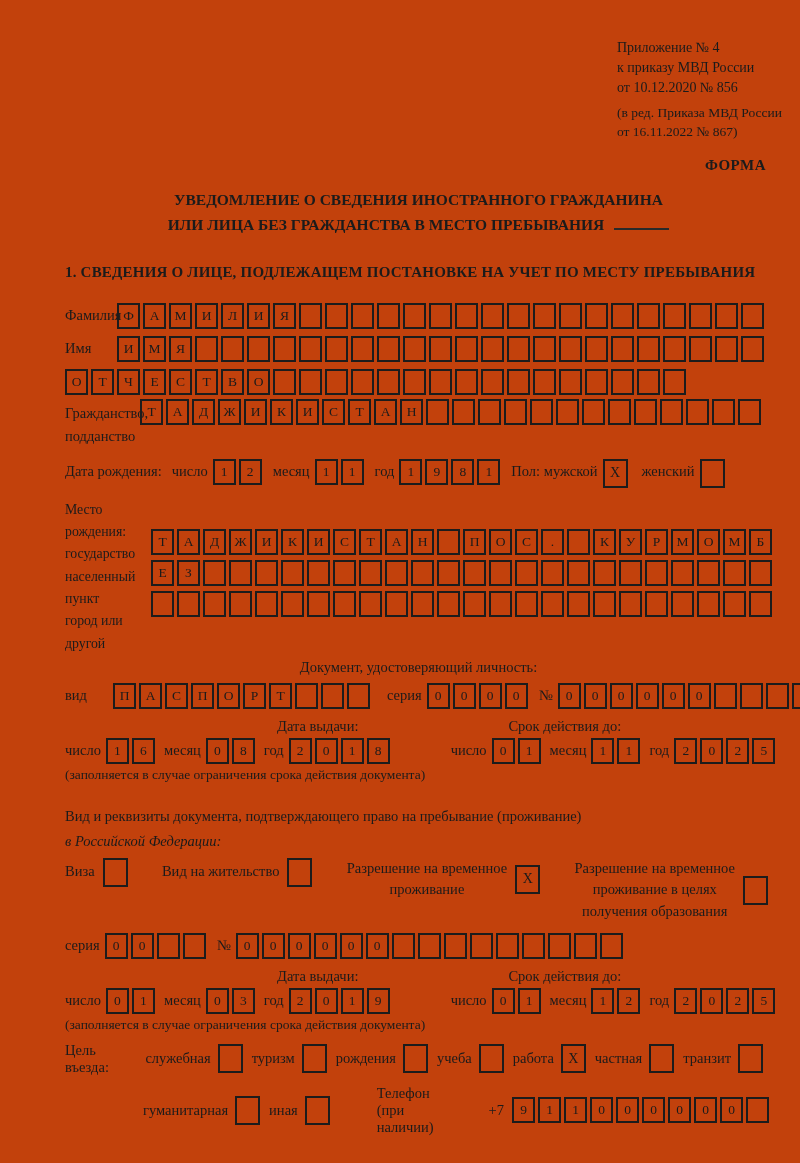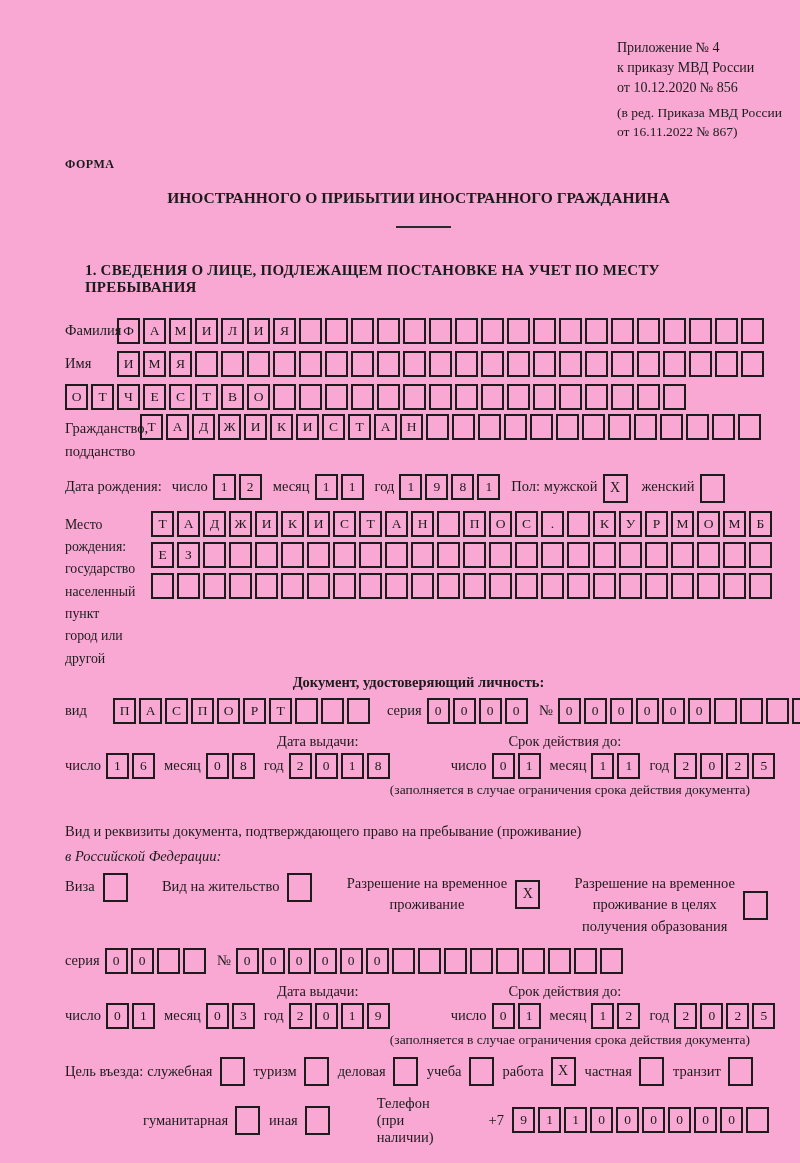--- a/index.html
+++ b/index.html
@@ -1,45 +1,45 @@
 <!DOCTYPE html>
 <html><head>
 <meta charset="utf-8">
 <style>
   html,body { margin:0; padding:0; background:#ffffff; }
   .page {
     width:800px; height:1163px; box-sizing:border-box; position:relative;
-    background:#f9a8d4; color:#1b1b1b;
+    background:#c2410c; color:#1b1b1b;
     font-family:"Liberation Serif", "DejaVu Serif", serif;
     padding:38px 28px 0 65px; overflow:hidden; font-size:14.5px;
   }
   .annex { margin-left:552px; width:190px; font-size:14px; line-height:1.42; }
   .annex .amend { margin-top:5px; font-size:13.5px; }
-  .forma { font-weight:bold; font-size:12px; margin-top:16px; padding-right:6px; letter-spacing:.5px; }
+  .forma { text-align:right; font-weight:bold; font-size:15px; margin-top:16px; padding-right:6px; letter-spacing:.5px; }
   .title { text-align:center; font-weight:bold; font-size:15.5px; margin-top:14px; line-height:1.6; }
   .blank-line { display:inline-block; width:55px; border-bottom:2px solid #2a2a2a; margin-left:10px; vertical-align:baseline; }
-  .sec-head { font-weight:bold; font-size:15px; margin-top:26px; letter-spacing:.2px;margin-left:20px; }
+  .sec-head { font-weight:bold; font-size:15px; margin-top:26px; letter-spacing:.2px; }
   .r { display:flex; align-items:flex-start; margin-top:7px; }
   .lbl { flex:none; padding-top:4px; }
   .lblcol { flex:none; display:flex; flex-direction:column; line-height:1.62; padding-top:3px; }
   .boxes { display:inline-flex; flex:none; }
   .boxcol .boxes { margin-bottom:5px; }
   .cell {
     flex:none; width:19px; height:22px; border:2px solid #1c1c1c; margin-right:3px;
     display:inline-flex; align-items:center; justify-content:center; font-size:13.5px;
   }
   .cb {
     flex:none; width:21px; height:25px; border:2px solid #1c1c1c;
     display:inline-flex; align-items:center; justify-content:center; font-size:14px;
   }
   .dgl { flex:none; padding-top:4px; margin-right:5px; }
   .dg { display:inline-flex; align-items:flex-start; }
   .dg .boxes { margin-right:6px; }
   .dual { display:flex; margin-top:9px; font-size:14.5px; }
-  .note { text-align:right; padding-right:22px; font-size:13.5px; margin-top:3px; }
+  .note { text-align:left; padding-right:22px; font-size:13.5px; margin-top:3px; }
   .intro { margin-top:21px; line-height:1.7; }
   .opts { display:flex; align-items:flex-start; justify-content:space-between; margin-top:8px; padding-right:4px; }
   .opt { display:flex; align-items:center; }
   .optlbl { text-align:center; line-height:1.5; margin-right:8px; }
   .opt .cb { margin-top:0; }
   .purp { display:flex; align-items:center; margin-top:9px; }
   .purp .cb { margin-left:7px; margin-right:9px; }
 </style>
 </head>
 <body>
@@ -52,23 +52,23 @@
     <div>от 10.12.2020 № 856</div>
     <div class="amend">
       <div>(в ред. Приказа МВД России</div>
       <div>от 16.11.2022 № 867)</div>
     </div>
   </div>
 
   <div class="forma">ФОРМА</div>
 
   <div class="title">
-    <div>ИНОСТРАННОГО О ПРИБЫТИИ ИНОСТРАННОГО ГРАЖДАНИНА</div>
+    <div>УВЕДОМЛЕНИЕ О СВЕДЕНИЯ ИНОСТРАННОГО ГРАЖДАНИНА</div>
     <div>
-      <span class="blank-line"></span>
+      <span>ИЛИ ЛИЦА БЕЗ ГРАЖДАНСТВА В МЕСТО ПРЕБЫВАНИЯ</span><span class="blank-line"></span>
     </div>
   </div>
 
   <div class="sec-head">1. СВЕДЕНИЯ О ЛИЦЕ, ПОДЛЕЖАЩЕМ ПОСТАНОВКЕ НА УЧЕТ ПО МЕСТУ ПРЕБЫВАНИЯ</div>
 
   <div class="r" style="margin-top:22px;">
     <span class="lbl" style="width:52px;">Фамилия</span>
     <span class="boxes">
         <span class="cell">Ф</span>
         <span class="cell">А</span>
@@ -209,21 +209,21 @@
         <span class="cell">9</span>
         <span class="cell">8</span>
         <span class="cell">1</span>
       </span>
     <span class="dgl">Пол: мужской</span>
     <span class="cb">X</span>
     <span class="dgl" style="margin-left:14px;">женский</span>
     <span class="cb"></span>
   </div>
 
-  <div class="r" style="margin-top:8px;">
+  <div class="r" style="margin-top:8px;align-items:center;">
     <span class="lblcol" style="width:86px; font-size:13.8px;">
       <span>Место рождения:</span>
       <span>государство</span>
       <span>населенный пункт</span>
       <span>город или другой</span>
     </span>
     <span class="boxcol" style="display:flex; flex-direction:column;">
       <span class="boxes">
           <span class="cell">Т</span>
           <span class="cell">А</span>
@@ -298,21 +298,21 @@
           <span class="cell"></span>
           <span class="cell"></span>
           <span class="cell"></span>
           <span class="cell"></span>
           <span class="cell"></span>
           <span class="cell"></span>
         </span>
     </span>
   </div>
 
-  <div style="text-align:center; font-weight:bold; margin-top:4px;">Документ, удостоверяющий личность:</div>
+  <div style="text-align:center; font-weight:normal; margin-top:4px;">Документ, удостоверяющий личность:</div>
 
   <div class="r">
     <span class="lbl" style="width:48px;">вид</span>
     <span class="boxes" style="margin-right:14px;">
         <span class="cell">П</span>
         <span class="cell">А</span>
         <span class="cell">С</span>
         <span class="cell">П</span>
         <span class="cell">О</span>
         <span class="cell">Р</span>
@@ -495,21 +495,21 @@
   </div>
 
   <div class="note">(заполняется в случае ограничения срока действия документа)</div>
 
   <div class="purp">
     <span style="margin-right:4px;">Цель въезда:</span>
     <span>служебная</span>
     <span class="cb"></span>
     <span>туризм</span>
     <span class="cb"></span>
-    <span>деловая</span>
+    <span>рождения</span>
     <span class="cb"></span>
     <span>учеба</span>
     <span class="cb"></span>
     <span>работа</span>
     <span class="cb">X</span>
     <span>частная</span>
     <span class="cb"></span>
     <span>транзит</span>
     <span class="cb"></span>
   </div>

